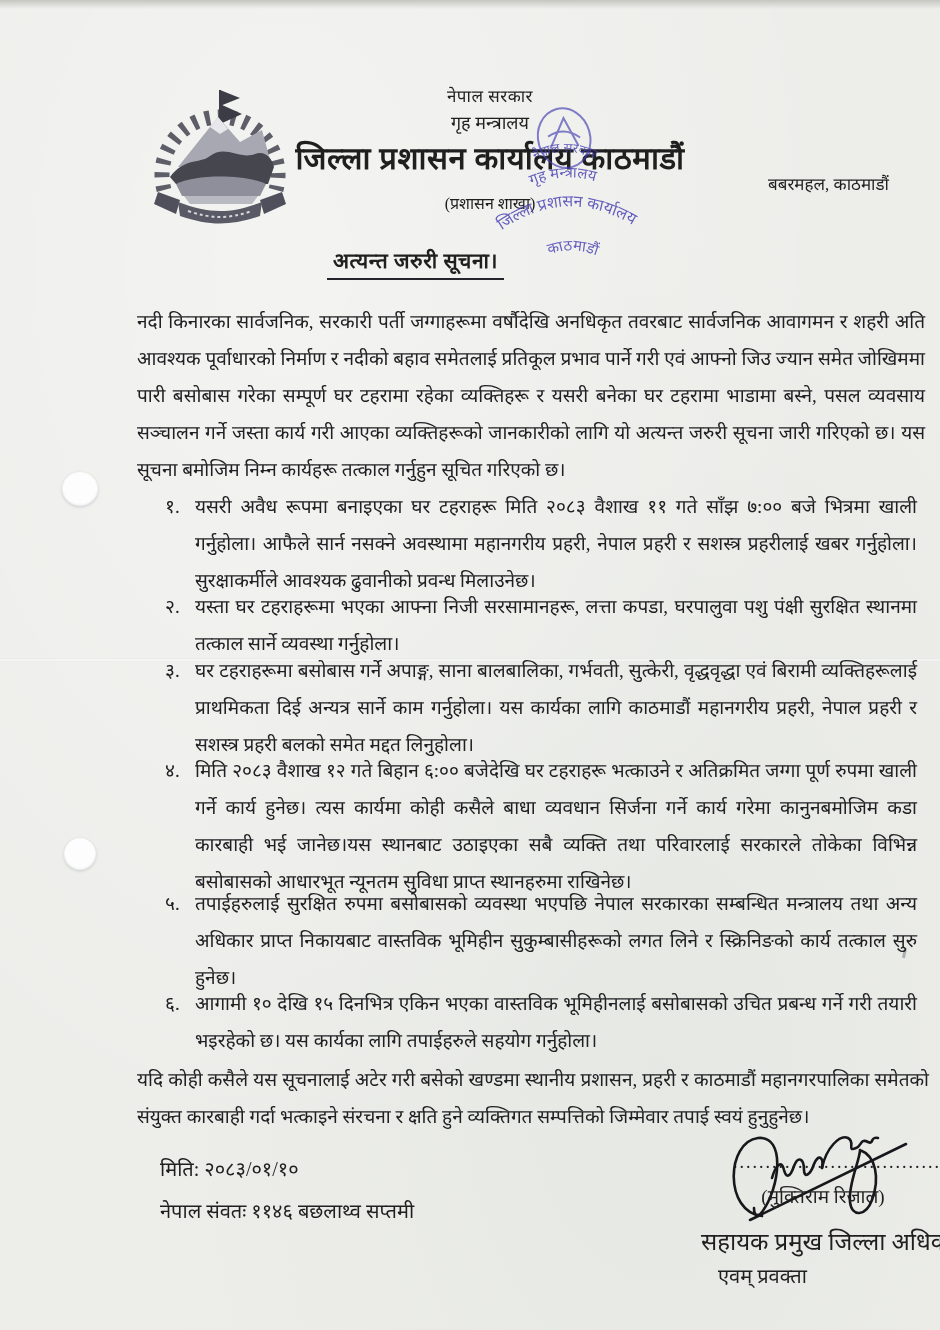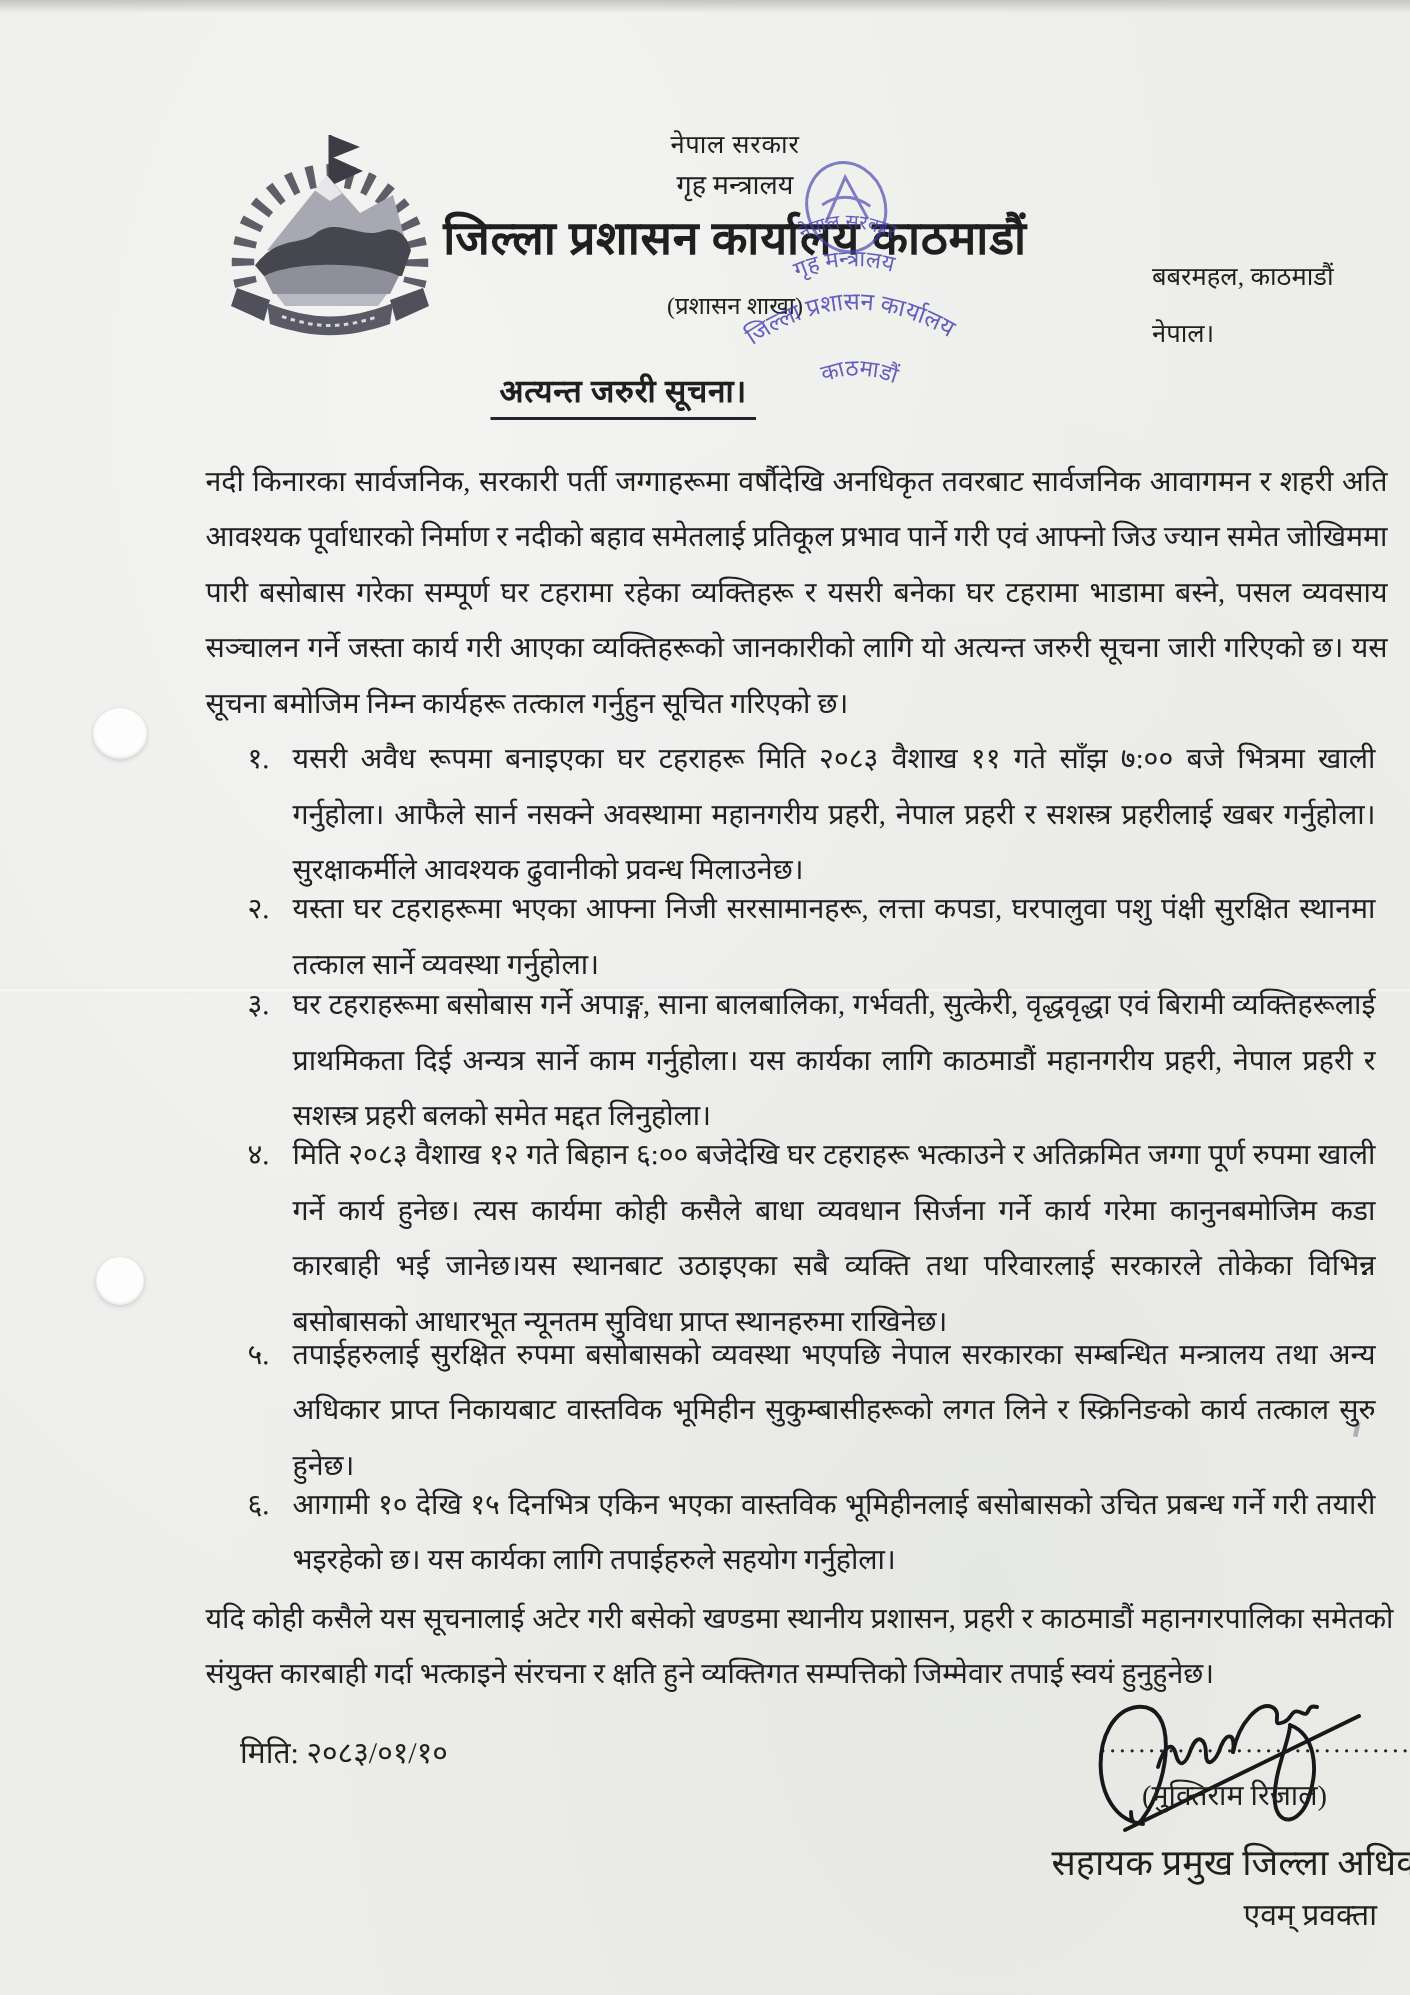--- a/index.html
+++ b/index.html
@@ -70,21 +70,21 @@
   .sig-name {
     position:absolute; left:718px; top:1183px; width:210px;
     text-align:center; font-size:19px;
   }
   .sig-title1 {
     position:absolute; left:701px; top:1224px;
     font-size:24px; white-space:nowrap;
   }
   .sig-title2 {
     position:absolute; left:718px; top:1262px; width:200px;
-    text-align:right; font-size:20px;
+    text-align:left; font-size:20px;
   }
   .signature-ink { position:absolute; left:710px; top:1108px; width:220px; height:120px; }
   .emblem { position:absolute; left:140px; top:72px; width:160px; height:158px; }
   .edge-mark { position:absolute; left:903px; top:948px; width:3px; height:10px; background:rgba(100,100,110,.45); transform:rotate(12deg); }
 </style>
 </head>
 <body>
 
 <div class="paper"></div>
 <div class="scan-edge-top"></div>
@@ -117,21 +117,20 @@
   </g>
 </svg>
 
 <div class="hdr-center hdr-gov">नेपाल सरकार</div>
 <div class="hdr-center hdr-min">गृह मन्त्रालय</div>
 <div class="hdr-center hdr-office">जिल्ला प्रशासन कार्यालय काठमाडौं</div>
 <div class="hdr-center hdr-branch">(प्रशासन शाखा)</div>
 
 <div class="hdr-address">
   <div>बबरमहल, काठमाडौं</div>
-  <div>नेपाल।</div>
 </div>
 
 <svg class="stamp" viewBox="0 0 210 190">
   <defs>
     <path id="arc1" d="M 58 72 Q 105 38 152 76"></path>
     <path id="arc2" d="M 44 102 Q 105 60 168 104"></path>
     <path id="arc3" d="M 30 138 Q 105 82 182 140"></path>
     <path id="arc4" d="M 66 168 Q 106 140 148 170"></path>
   </defs>
   <g fill="#433cb2" opacity=".88" font-family="Liberation Serif, DejaVu Serif, serif">
@@ -175,20 +174,21 @@
 </div>
 <div class="notice-item item-6 body-text">
   <span class="num">६.</span>
   <span class="txt">आगामी १० देखि १५ दिनभित्र एकिन भएका वास्तविक भूमिहीनलाई बसोबासको उचित प्रबन्ध गर्ने गरी तयारी भइरहेको छ।  यस कार्यका लागि तपाईहरुले सहयोग गर्नुहोला।</span>
 </div>
 
 <div class="closing body-text">यदि कोही कसैले यस सूचनालाई अटेर गरी बसेको खण्डमा स्थानीय प्रशासन, प्रहरी र काठमाडौं महानगरपालिका समेतको संयुक्त कारबाही गर्दा भत्काइने संरचना र क्षति हुने व्यक्तिगत सम्पत्तिको जिम्मेवार तपाई स्वयं हुनुहुनेछ।</div>
 
 <div class="footer-dates">
   <div>मिति: २०८३/०१/१०</div>
+  <div>नेपाल संवतः ११४६ बछलाथ्व सप्तमी</div>
 </div>
 
 <div class="sig-dots">................................</div>
 <svg class="signature-ink" viewBox="0 0 220 120">
   <g fill="none" stroke="#17171c" stroke-width="2.6" stroke-linecap="round">
     <path d="M 52 108 C 14 104 16 34 48 30 C 76 27 70 80 52 104 C 48 110 44 108 44 100"></path>
     <path d="M 62 70 C 66 56 72 52 74 62 C 76 70 80 70 84 58 C 88 48 94 50 94 62 C 94 70 100 68 104 56 C 108 46 114 48 112 60"></path>
     <path d="M 112 60 C 116 40 130 26 138 30 C 146 34 136 44 146 40 C 152 38 150 30 158 34 C 164 37 160 28 168 30"></path>
     <path d="M 150 42 C 166 48 170 70 162 92 C 156 108 142 110 140 94 C 138 76 150 52 150 42"></path>
     <path d="M 40 112 L 196 36"></path>

